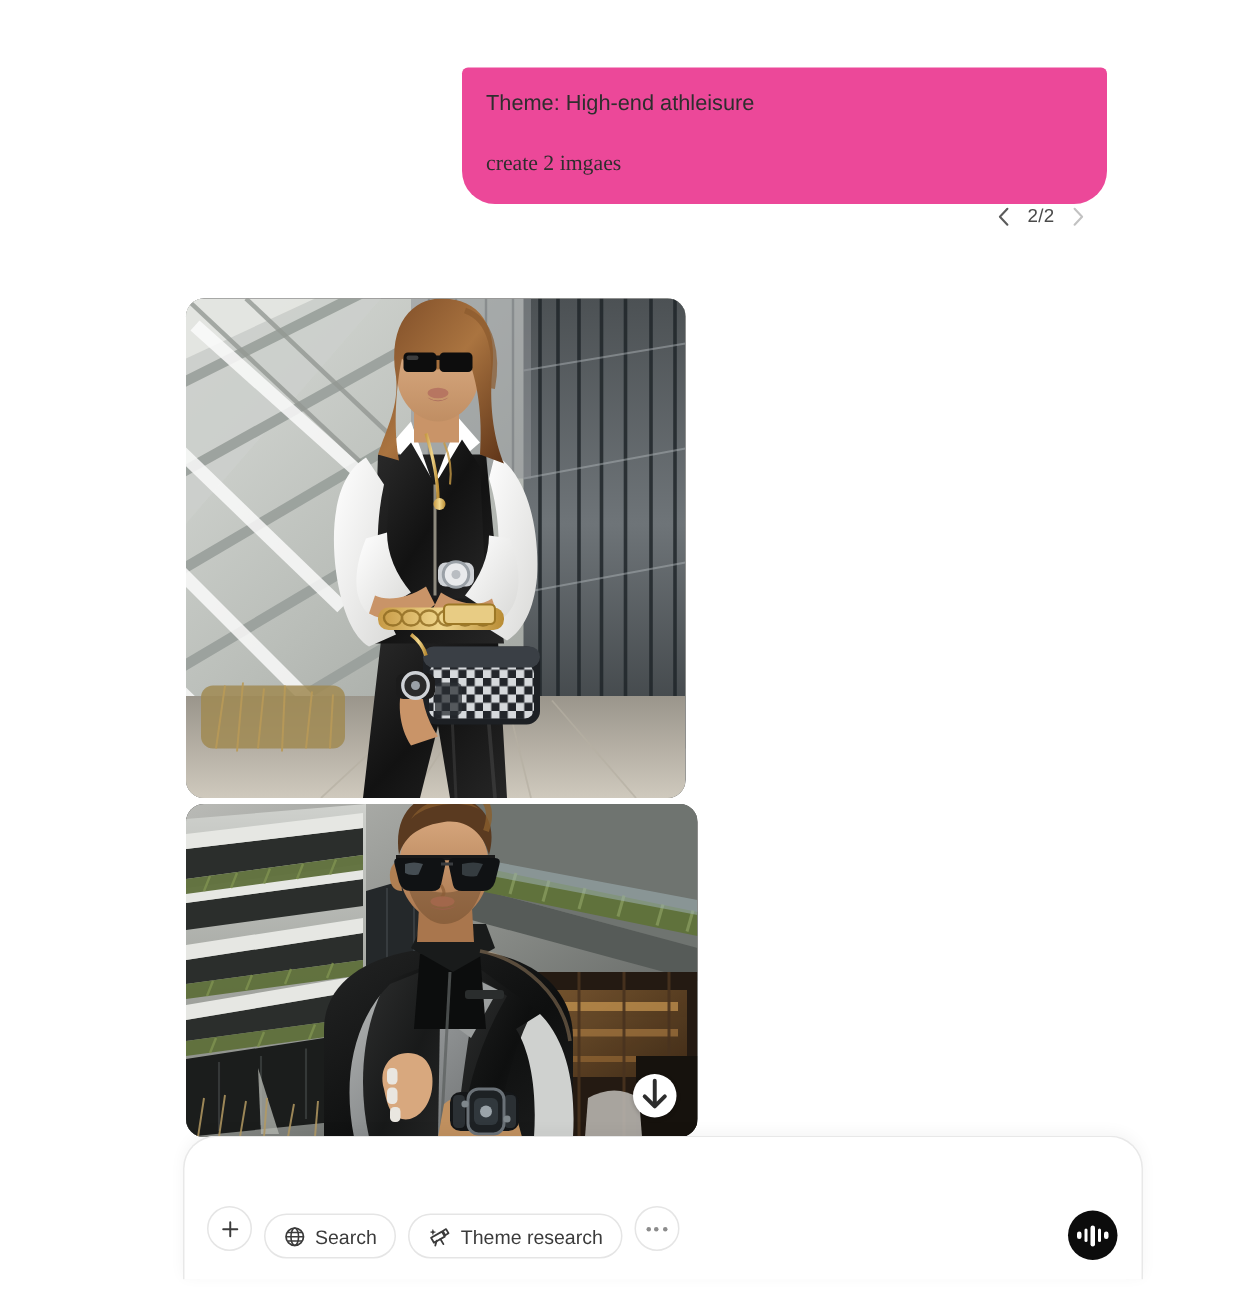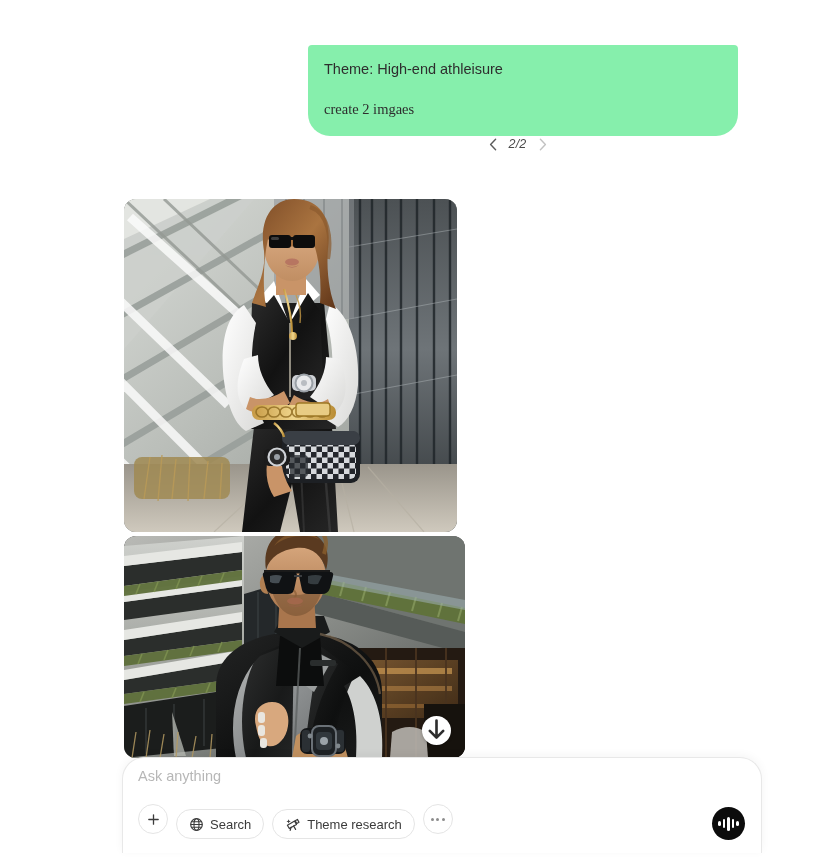--- a/index.html
+++ b/index.html
@@ -27,21 +27,21 @@
   }
 
   
   #user-turn {
     position: absolute;
     left: 308px;
     top: 45px;
     width: 430px;
   }
   #user-bubble {
-    background: #86efac;
+    background: #ec4899;
     border-radius: 4px 4px 22px 22px;
     padding: 14px 16px 16px 16px;
     box-sizing: border-box;
     width: 430px;
   }
   .bubble-line {
     font-size: 14.5px;
     line-height: 21px;
     color: #2e2e2e;
     white-space: pre-wrap;
@@ -54,25 +54,24 @@
 
   
   #msg-pagination {
     position: absolute;
     left: 308px;
     top: 133px;
     width: 430px;
     height: 22px;
     display: flex;
     align-items: center;
-    justify-content: center;
+    justify-content: flex-end;
     gap: 6px;
     padding-right: 11px;
     box-sizing: border-box;
-    font-style: italic;
   }
   .pg-chevron {
     width: 16px;
     height: 18px;
     display: flex;
     align-items: center;
     justify-content: center;
     cursor: pointer;
     border-radius: 4px;
   }
@@ -648,21 +647,20 @@
           <path d="M8 2.5v9.2M4.3 8.2 8 11.9l3.7-3.7" fill="none" stroke="#2d2d2d" stroke-width="1.45" stroke-linecap="round" stroke-linejoin="round"></path>
         </svg>
       </div>
     </div>
 
   </div>
 </div>
 
 <div id="composer">
 
-  <input id="composer-input" type="text" value="" placeholder="Ask anything" style="">
 
   <div id="composer-toolbar">
 
     <div class="tool-circle">
       <svg width="15" height="15" viewBox="0 0 16 16" aria-hidden="true">
         <path d="M8 3v10M3 8h10" stroke="#3b3b3b" stroke-width="1.4" stroke-linecap="round"></path>
       </svg>
     </div>
 
     <div class="tool-pill">

